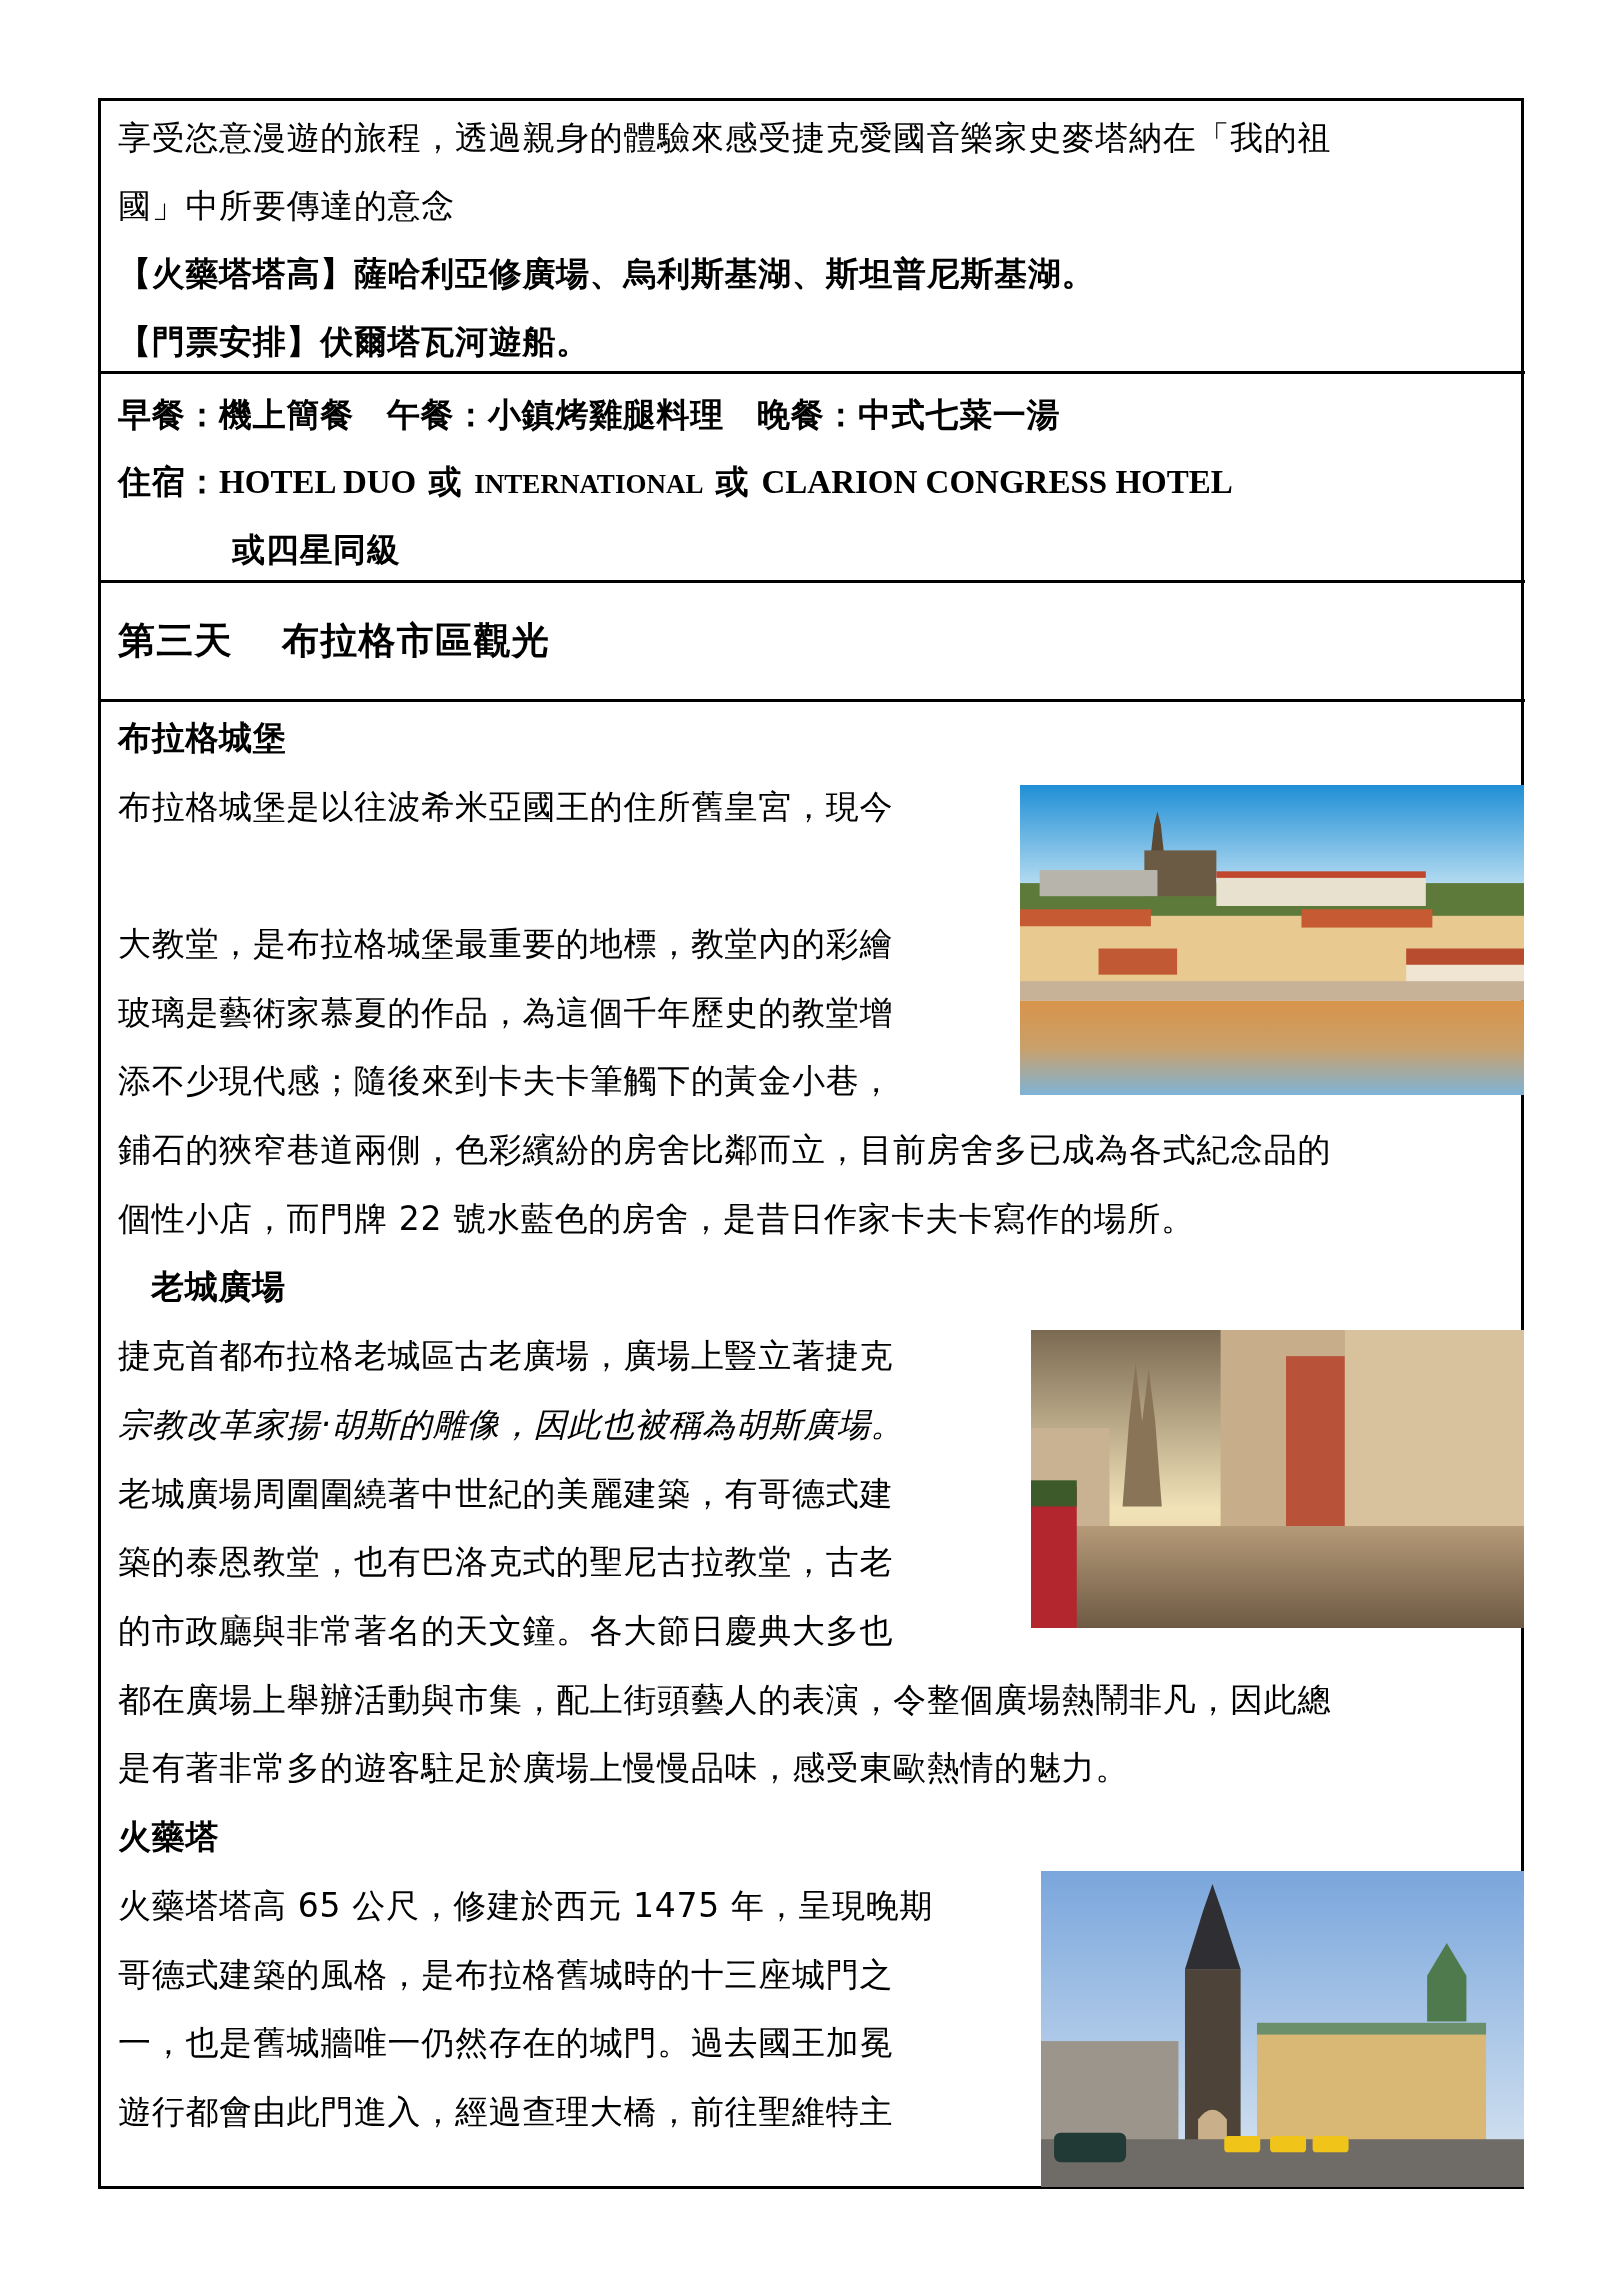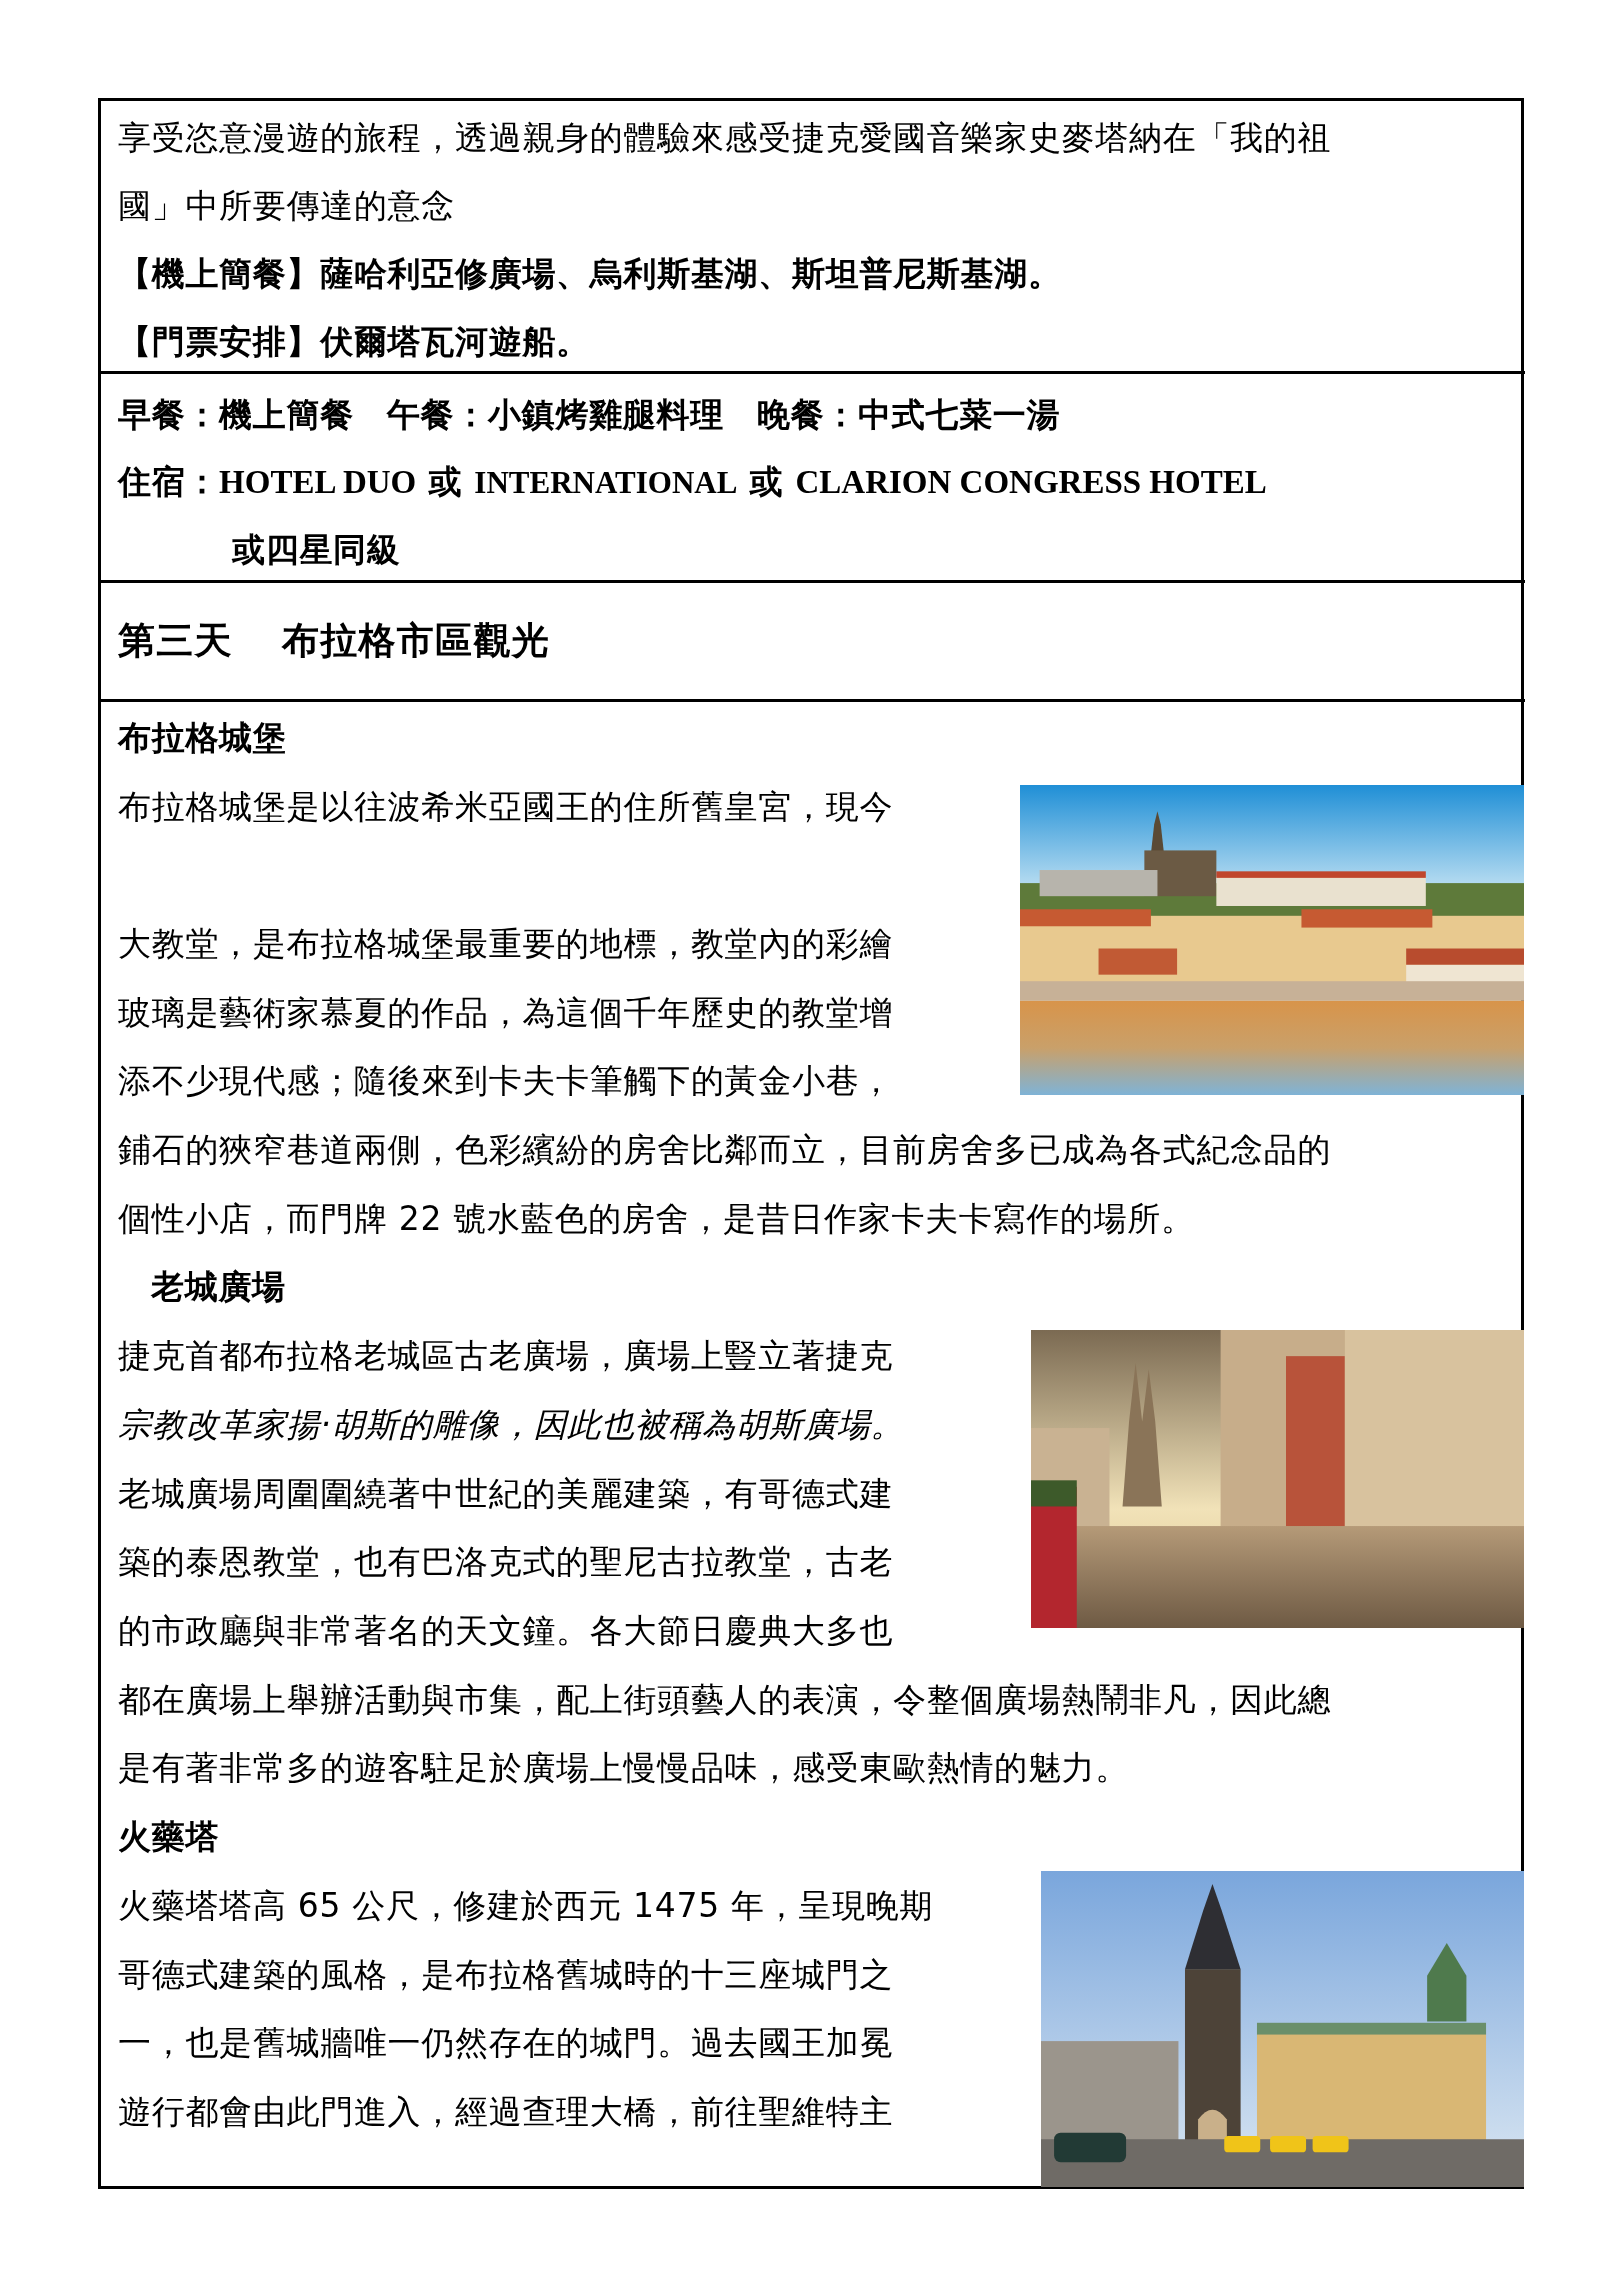--- a/index.html
+++ b/index.html
@@ -21,33 +21,33 @@
 
 <div class="page">
   <div class="table"></div>
   <div class="hr" style="top:371px;"></div>
   <div class="hr" style="top:580px;"></div>
   <div class="hr" style="top:699px;"></div>
 
   <div class="line" style="top:118px;">享受恣意漫遊的旅程，透過親身的體驗來感受捷克愛國音樂家史麥塔納在「我的祖</div>
   <div class="line" style="top:186px;">國」中所要傳達的意念</div>
   <div class="line bold" style="top:254px;">
-    <span>【機上簡餐】</span><span>薩哈利亞修廣場、烏利斯基湖、斯坦普尼斯基湖。</span>
+    <span>【火藥塔塔高】</span><span>薩哈利亞修廣場、烏利斯基湖、斯坦普尼斯基湖。</span>
   </div>
   <div class="line bold" style="top:322px;">
     <span>【門票安排】</span><span>伏爾塔瓦河遊船。</span>
   </div>
 
   <div class="line bold" style="top:395px;">
     <span>早餐：</span><span>機上簡餐</span><span style="display:inline-block;width:33px"></span><span>午餐：</span><span>小鎮烤雞腿料理</span><span style="display:inline-block;width:33px"></span><span>晚餐：</span><span>中式七菜一湯</span>
   </div>
   <div class="line bold" style="top:462px;">
     <span>住宿：</span><span class="serif" style="font-size:33px;letter-spacing:0">HOTEL DUO</span>
     <span>或</span>
-    <span class="serif" style="font-size:31px;letter-spacing:0">INTERNATIONAL</span>
+    <span class="serif" style="font-size:27px;letter-spacing:0">INTERNATIONAL</span>
     <span>或</span>
     <span class="serif" style="font-size:33px;letter-spacing:0">CLARION CONGRESS HOTEL</span>
   </div>
   <div class="line bold" style="top:530px;left:232px;">或四星同級</div>
 
   <div class="day-title">
     <span>第三天</span><span style="display:inline-block;width:49px"></span><span>布拉格市區觀光</span>
   </div>
 
   <div class="line bold" style="top:718px;">布拉格城堡</div>

